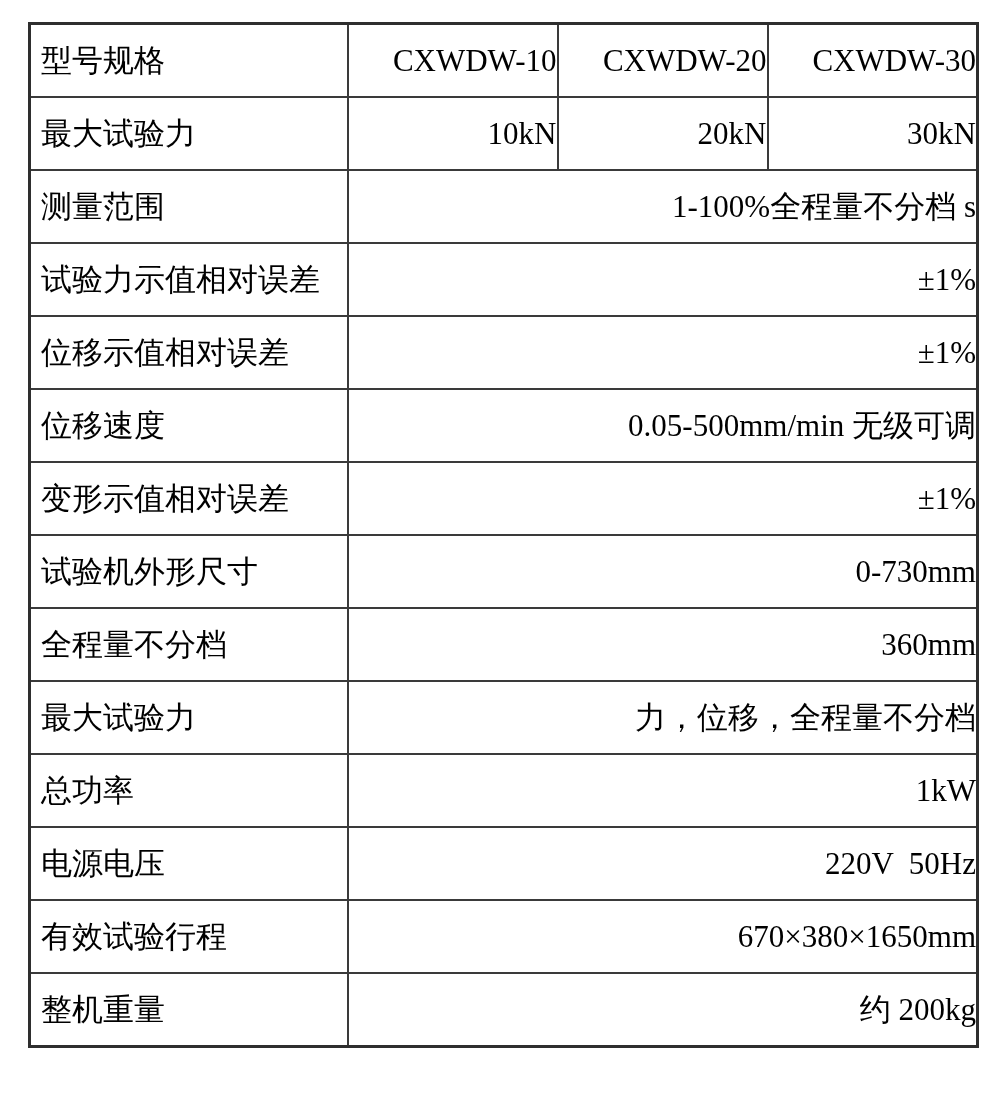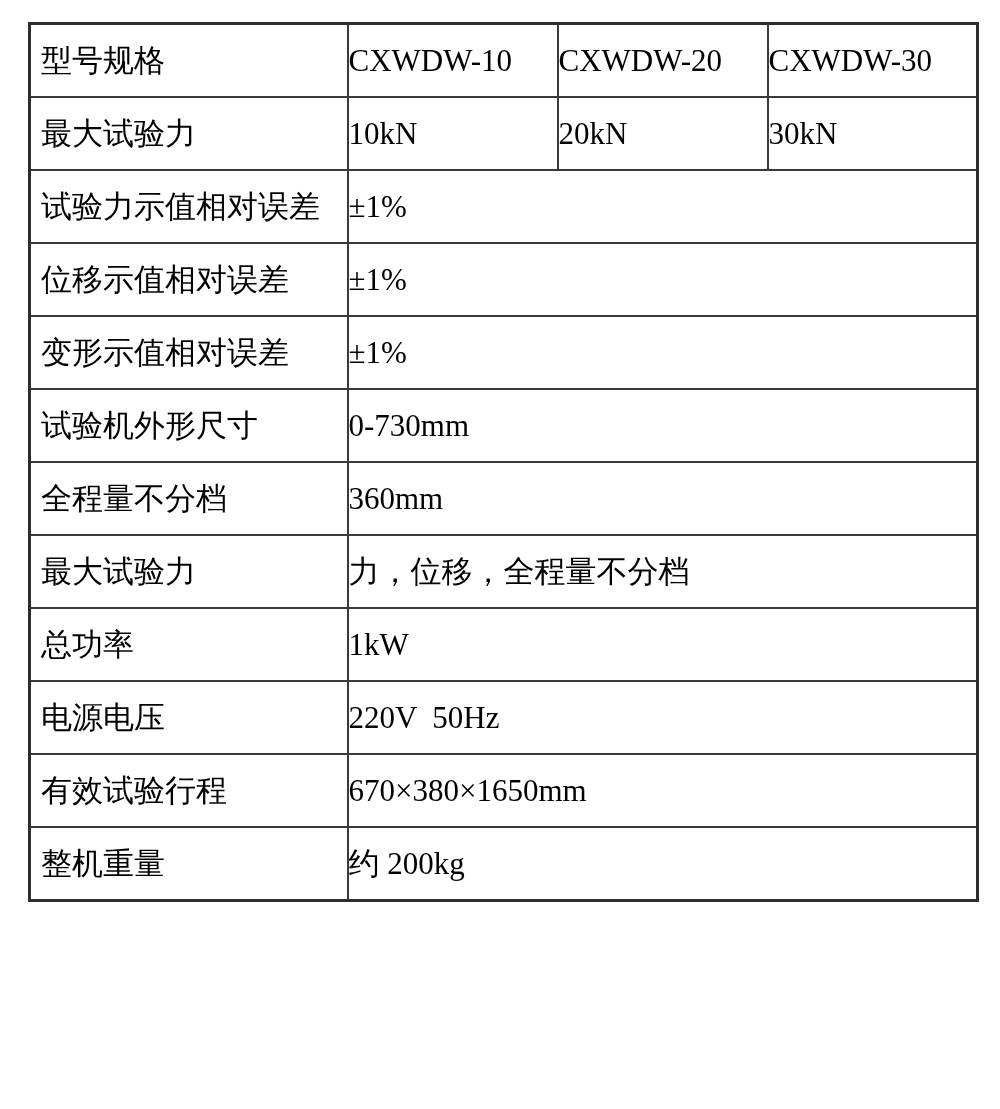--- a/index.html
+++ b/index.html
@@ -40,21 +40,21 @@
   .col-label { width: 318px; }
   .col-model { width: 210px; }
   td.label-cell, th.label-cell {
     text-align: left;
     padding-left: 10px;
   }
   th.label-cell {
     font-weight: bold;
   }
   td.value-cell, th.value-cell {
-    text-align: left;
+    text-align: right;
     padding: 0;
   }
 </style>
 </head>
 <body>
 
 <div class="page">
   <table class="spec-table">
     <colgroup>
       <col class="col-label">
@@ -72,26 +72,34 @@
     </tr>
 
     <tr>
       <td class="label-cell">最大试验力</td>
       <td class="value-cell">10kN</td>
       <td class="value-cell">20kN</td>
       <td class="value-cell">30kN</td>
     </tr>
 
     <tr>
+      <td class="label-cell">测量范围</td>
+      <td class="value-cell" colspan="3">1-100%全程量不分档 s</td>
+    </tr>
+    <tr>
       <td class="label-cell">试验力示值相对误差</td>
       <td class="value-cell" colspan="3">±1%</td>
     </tr>
     <tr>
       <td class="label-cell">位移示值相对误差</td>
       <td class="value-cell" colspan="3">±1%</td>
+    </tr>
+    <tr>
+      <td class="label-cell">位移速度</td>
+      <td class="value-cell" colspan="3">0.05-500mm/min 无级可调</td>
     </tr>
     <tr>
       <td class="label-cell">变形示值相对误差</td>
       <td class="value-cell" colspan="3">±1%</td>
     </tr>
     <tr>
       <td class="label-cell">试验机外形尺寸</td>
       <td class="value-cell" colspan="3">0-730mm</td>
     </tr>
     <tr>

